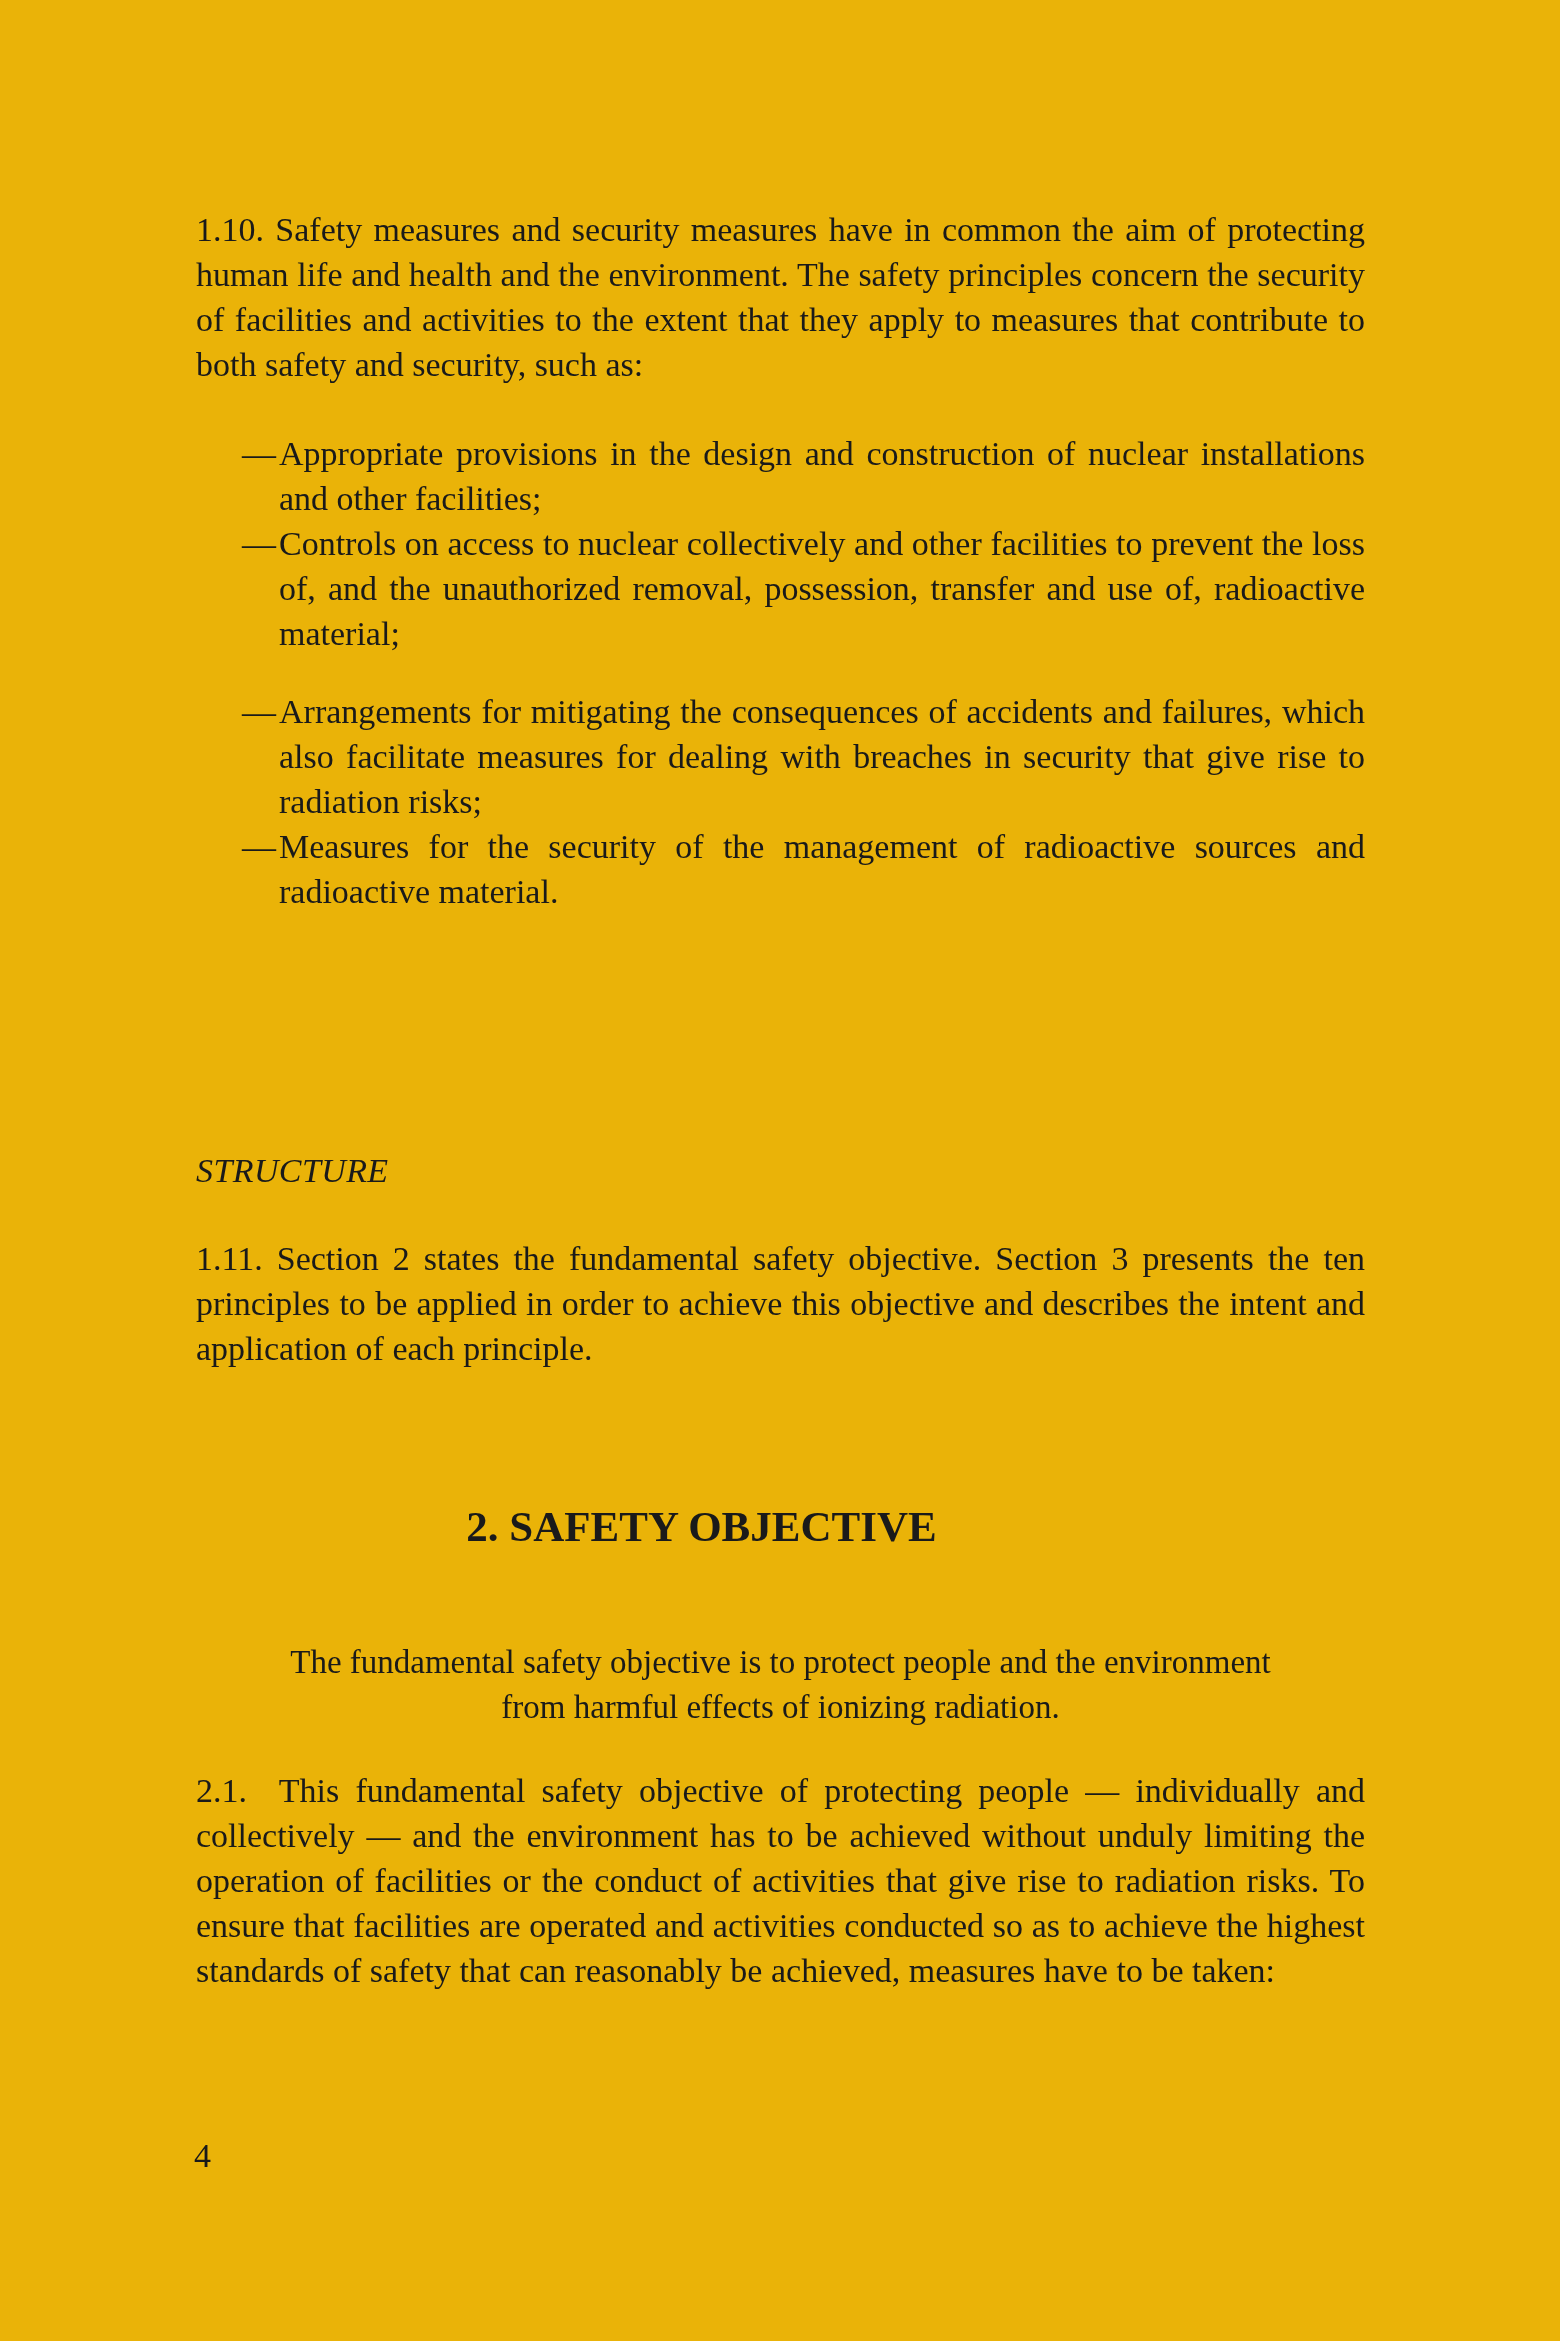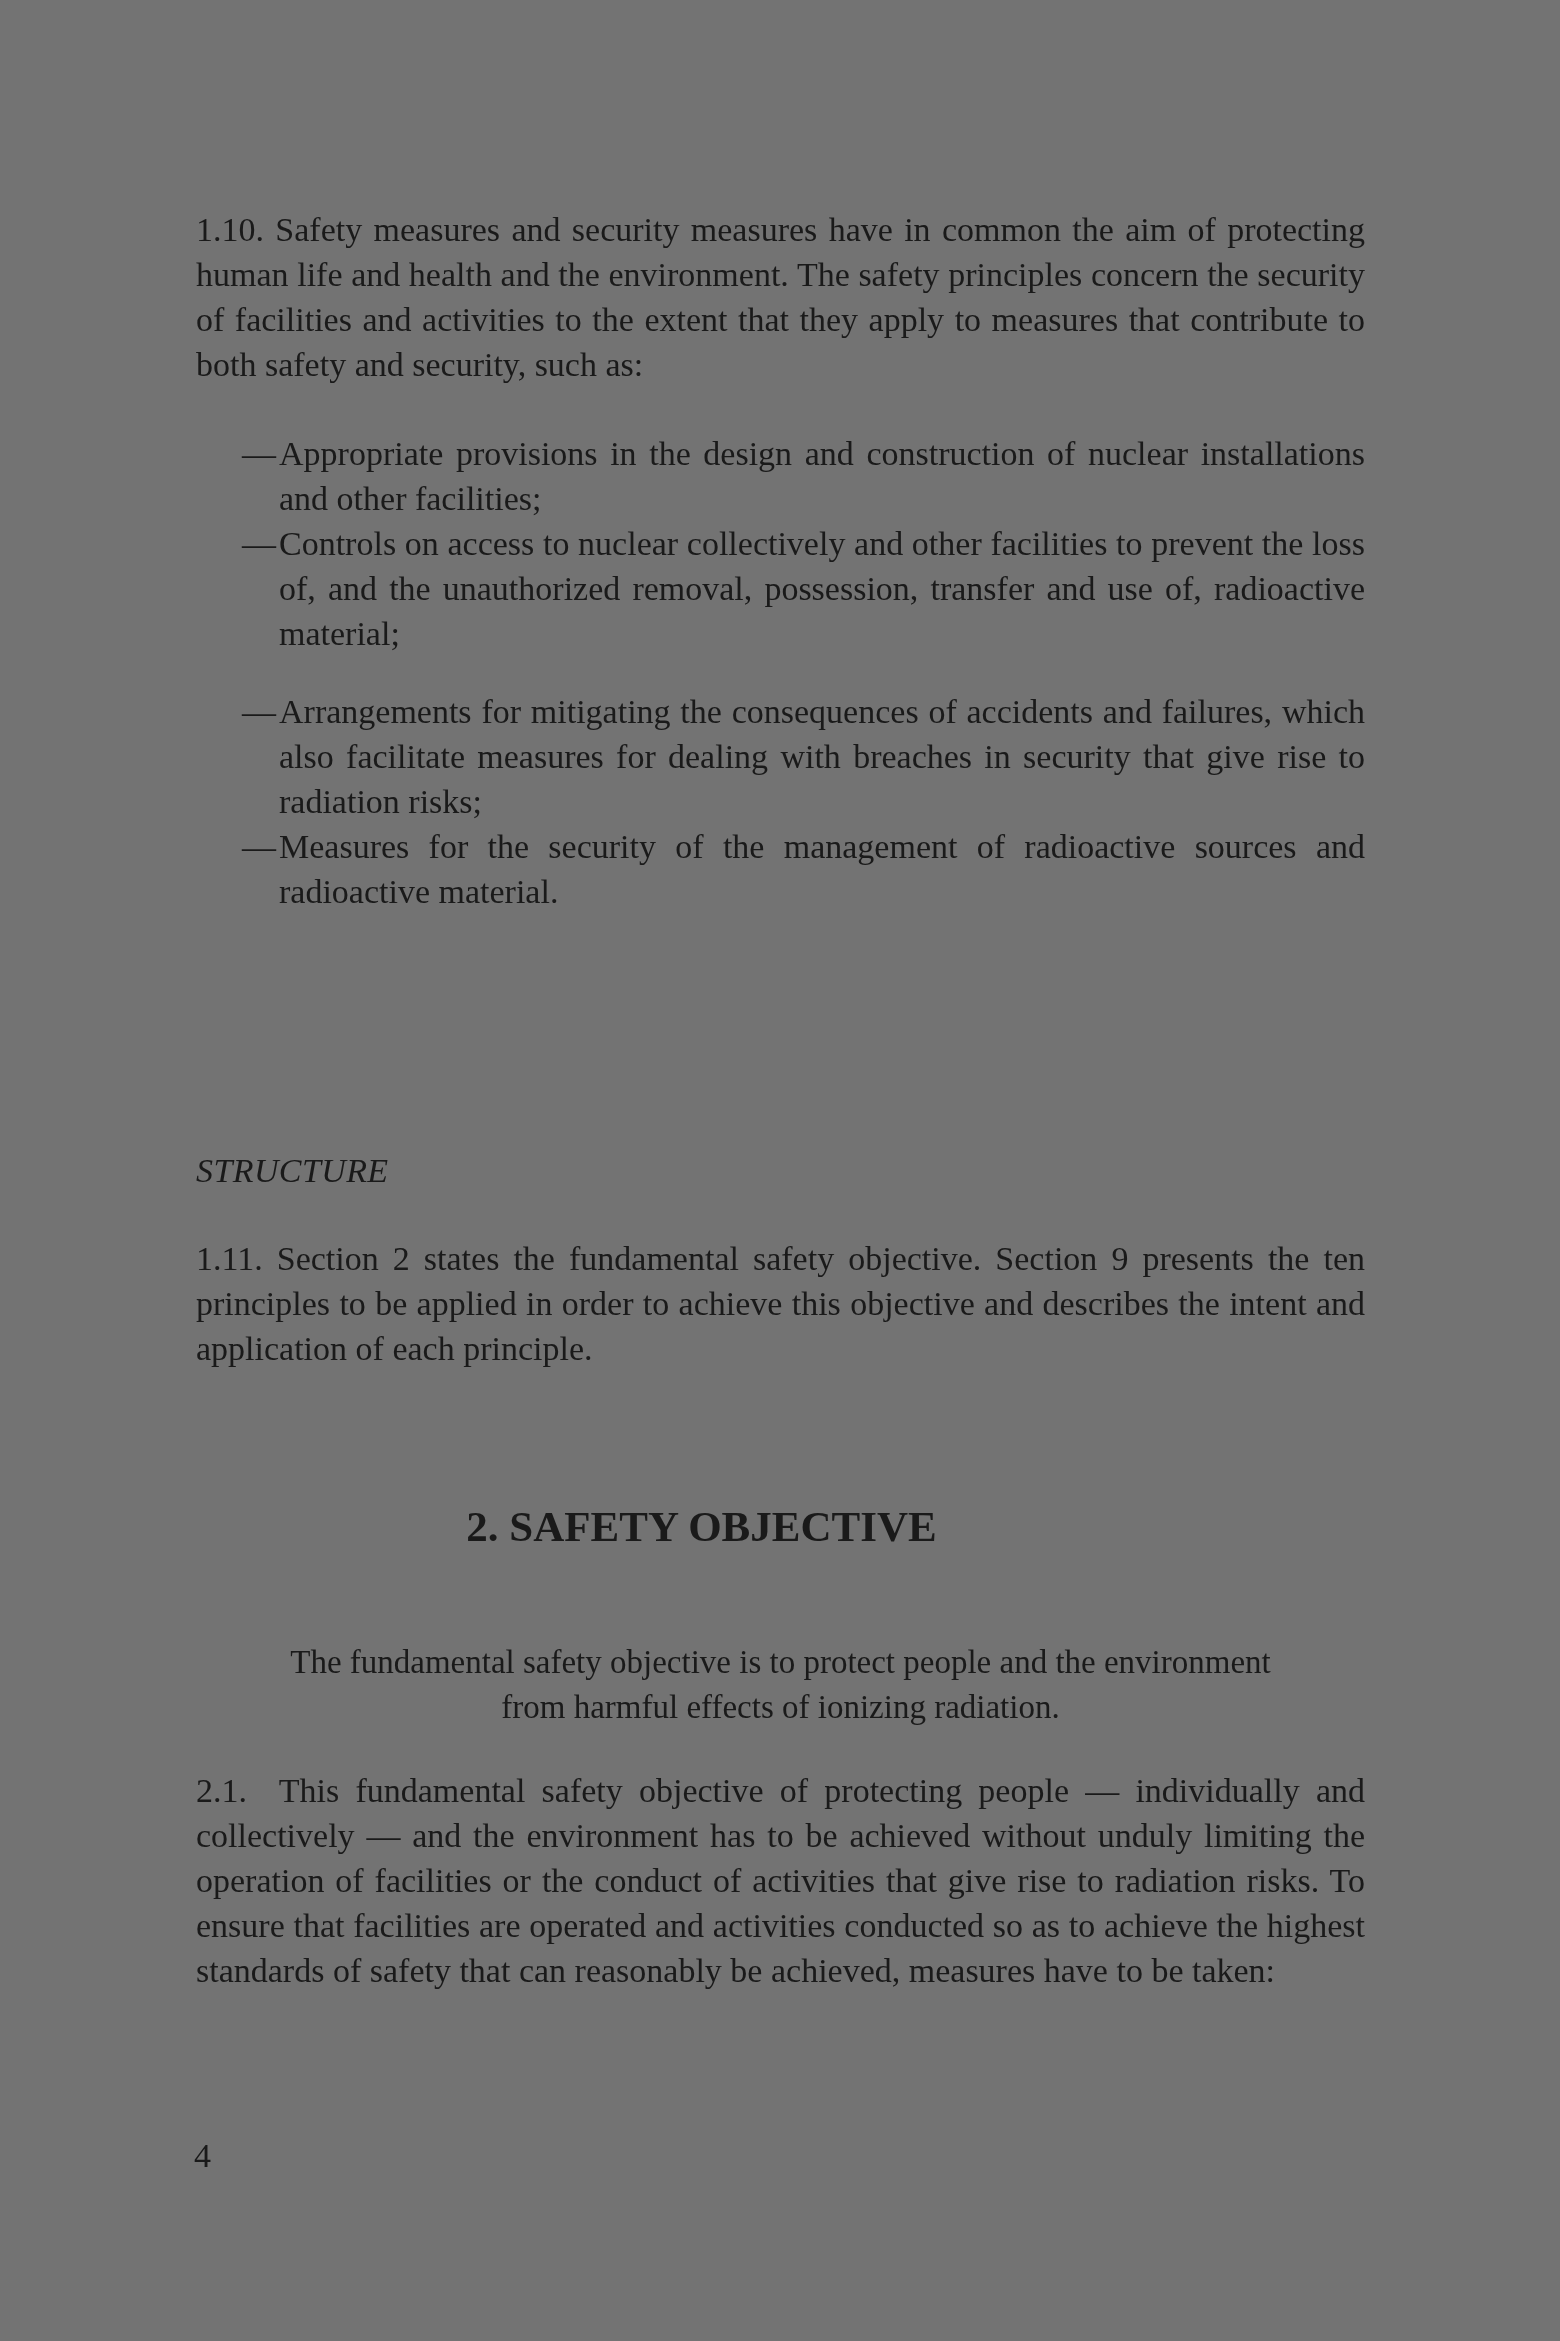--- a/index.html
+++ b/index.html
@@ -13,21 +13,21 @@
       position: relative;
       overflow: hidden;
       font-family: "Liberation Serif", "DejaVu Serif", serif;
       color: #1a1a1a;
     }
     .page {
       position: absolute;
       left: 0; top: 0;
       width: 1560px;
       height: 2342px;
-      background: #737373;
+      background: #eab308;
     }
     .block {
       position: absolute;
       left: 196px;
       width: 1169px;
       font-size: 34px;
       line-height: 45px;
       text-align: justify;
       margin: 0;
     }
@@ -119,21 +119,21 @@
     </li>
     <li>
       <span class="dash">—</span>
       <span class="item-text" style="text-align-last:left;">Measures for the security of the management of radioactive sources and radioactive material.</span>
     </li>
   </ul>
 
 
   <h3 class="heading-small">STRUCTURE</h3>
 
-  <p class="block last-left" style="top:1236px;">1.11. Section 2 states the fundamental safety objective. Section 9 presents the ten principles to be applied in order to achieve this objective and describes the intent and application of each principle.</p>
+  <p class="block last-left" style="top:1236px;">1.11. Section 2 states the fundamental safety objective. Section 3 presents the ten principles to be applied in order to achieve this objective and describes the intent and application of each principle.</p>
 
   <h2 class="section-title">2. SAFETY OBJECTIVE</h2>
 
   <p class="summary">
     <span>The fundamental safety objective is to protect people and the environment</span>
     <span>from harmful effects of ionizing radiation.</span>
   </p>
 
   <p class="block last-left" style="top:1768px; white-space:pre-wrap;">2.1.  This fundamental safety objective of protecting people — individually and collectively — and the environment has to be achieved without unduly limiting the operation of facilities or the conduct of activities that give rise to radiation risks. To ensure that facilities are operated and activities conducted so as to achieve the highest standards of safety that can reasonably be achieved, measures have to be taken:</p>
 

